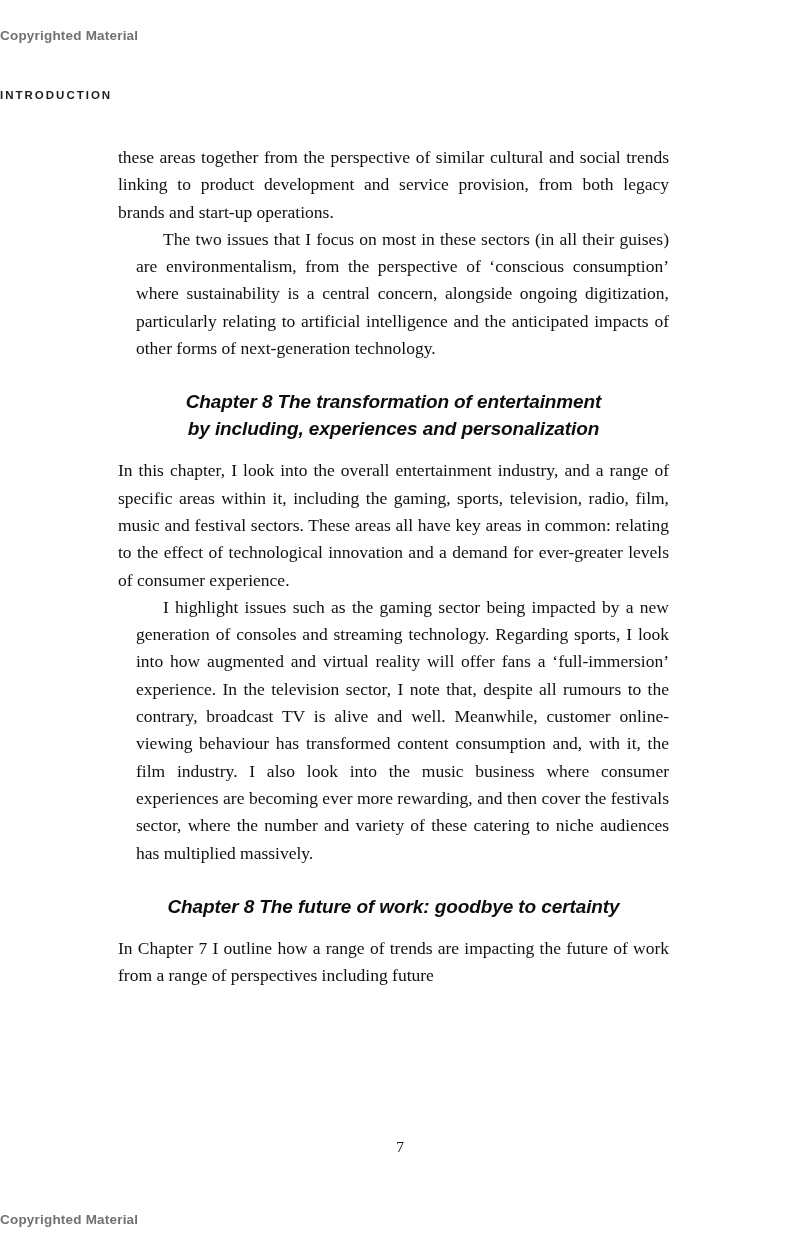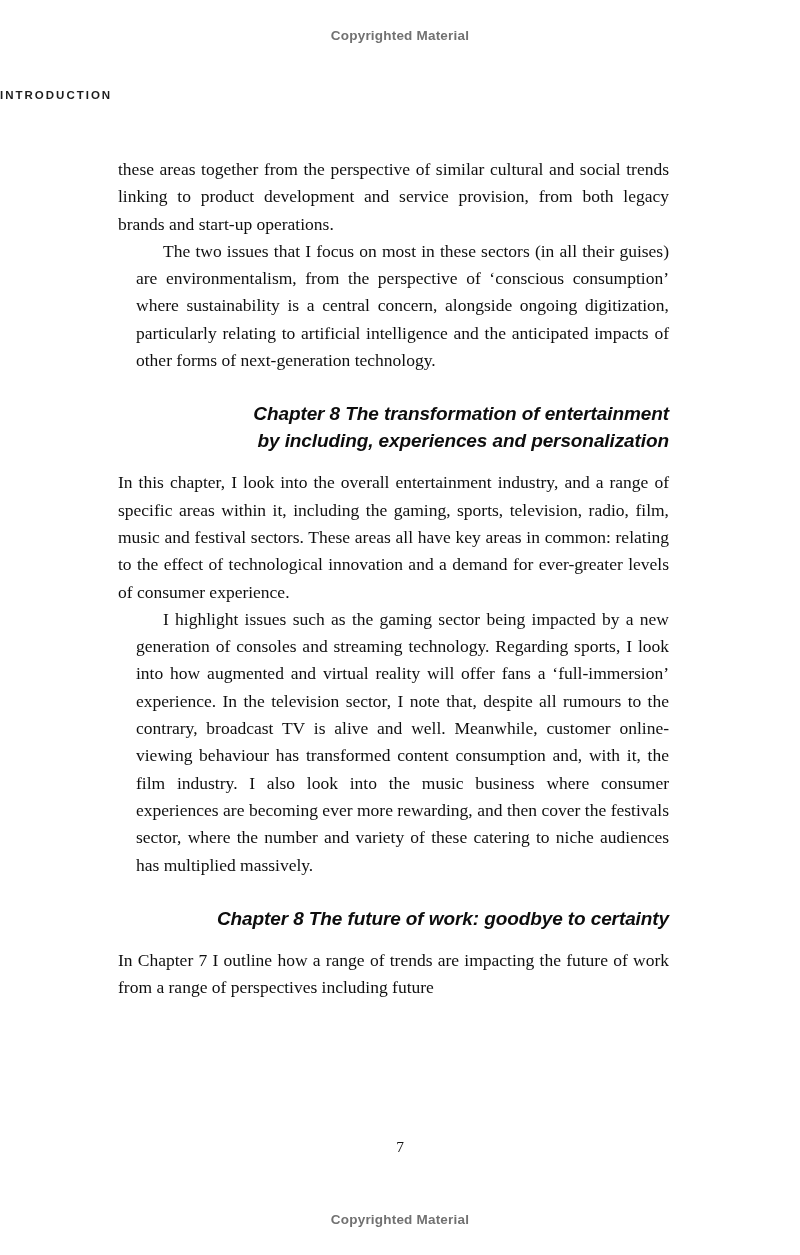--- a/index.html
+++ b/index.html
@@ -11,21 +11,21 @@
     margin: 0 auto;
     background: #ffffff;
     color: #111111;
     font-family: "Liberation Serif", serif;
     overflow: hidden;
   }
   .copyright-notice {
     position: absolute;
     left: 0;
     width: 100%;
-    text-align: center;
+    text-align: left;
     font-family: "Liberation Sans", sans-serif;
     font-size: 13.5px;
     font-weight: 600;
     color: #717171;
     letter-spacing: 0.2px;
   }
   .copyright-top { top: 28px; }
   .copyright-bottom { top: 1212px; }
   .running-head {
     position: absolute;
@@ -34,39 +34,39 @@
     width: 100%;
     text-align: left;
     font-family: "Liberation Sans", sans-serif;
     font-size: 11.5px;
     font-weight: 700;
     letter-spacing: 2px;
     color: #1c1c1c;
   }
   .body-text {
     position: absolute;
-    top: 156px;
+    top: 144px;
     left: 118px;
     width: 551px;
     font-size: 17.5px;
     line-height: 27.3px;
     text-align: justify;
     color: #0f0f0f;
   }
   .body-text p { margin: 0; }
   .body-text p.indent { text-indent: 27px; margin-left: 18px; }
   h2.chapter-heading {
     font-family: "Liberation Sans", sans-serif;
     font-style: italic;
     font-weight: 600;
     font-size: 19px;
     line-height: 27px;
     letter-spacing: -0.1px;
     color: #0d0d0d;
-    text-align: right;
+    text-align: center;
     margin: 26px 0 15px 0;
   }
   .page-number {
     position: absolute;
     top: 1138px;
     left: 0;
     width: 100%;
     text-align: center;
     font-family: "Liberation Serif", serif;
     font-size: 15.5px;

